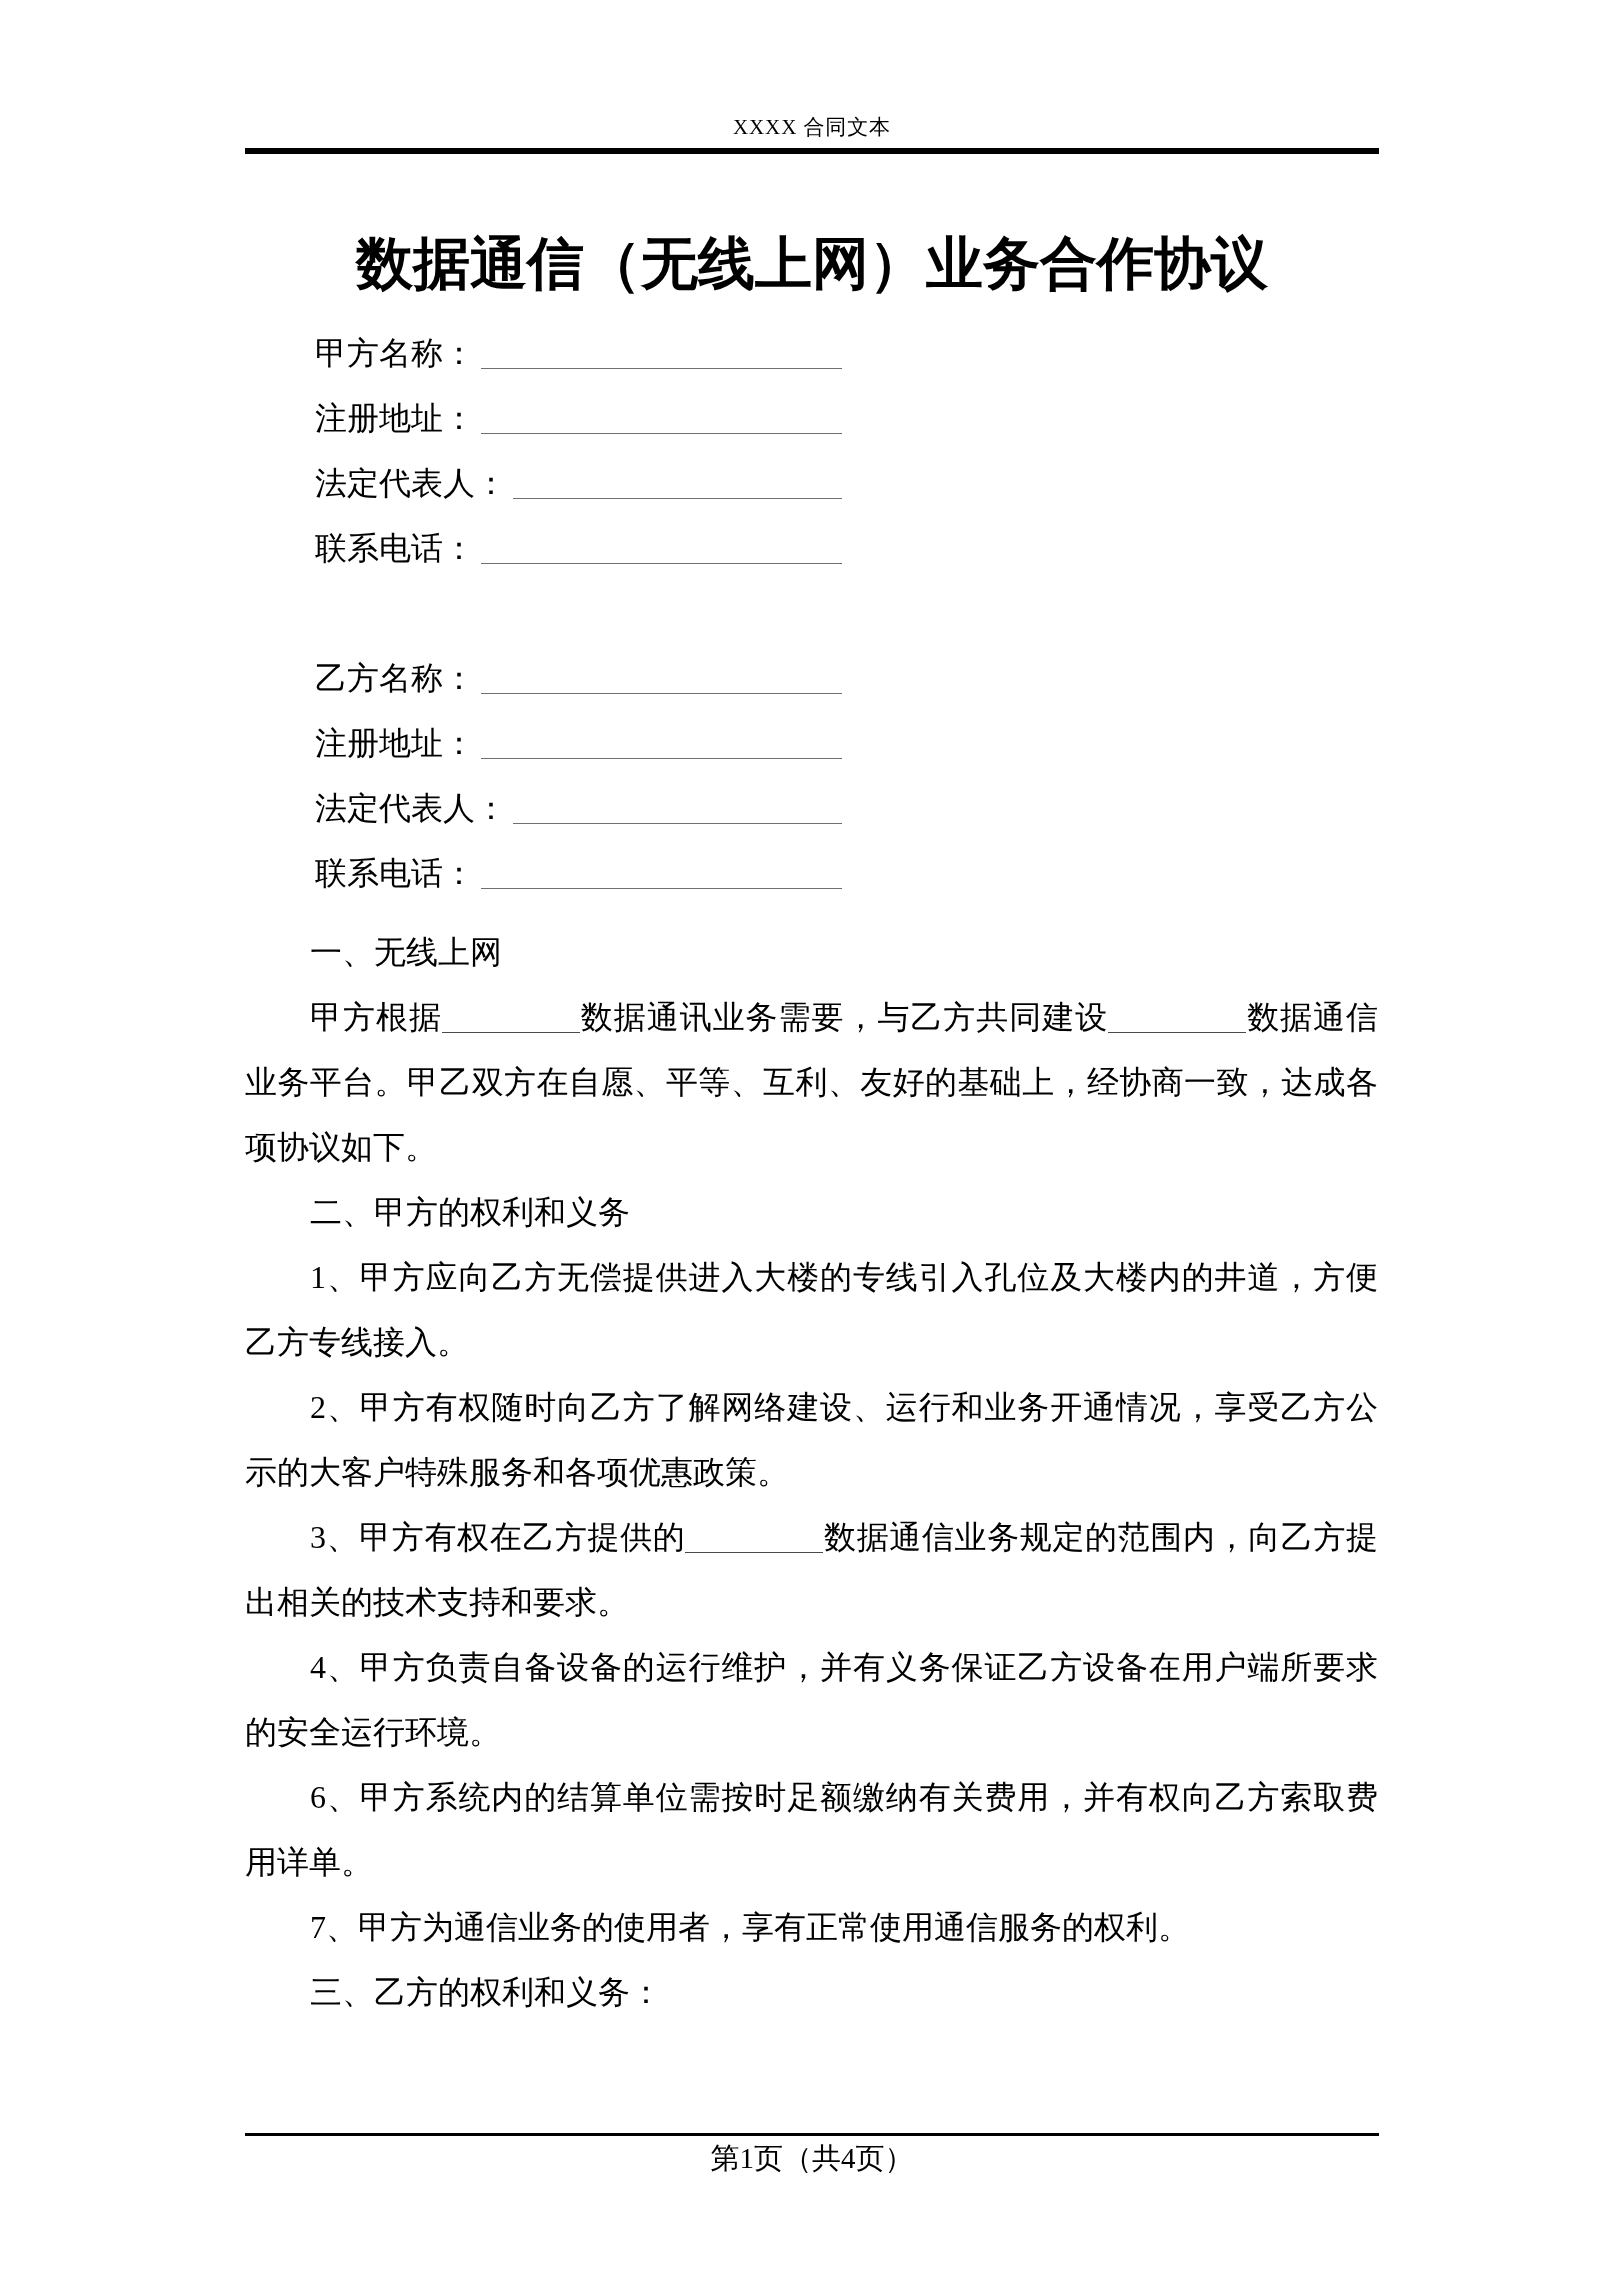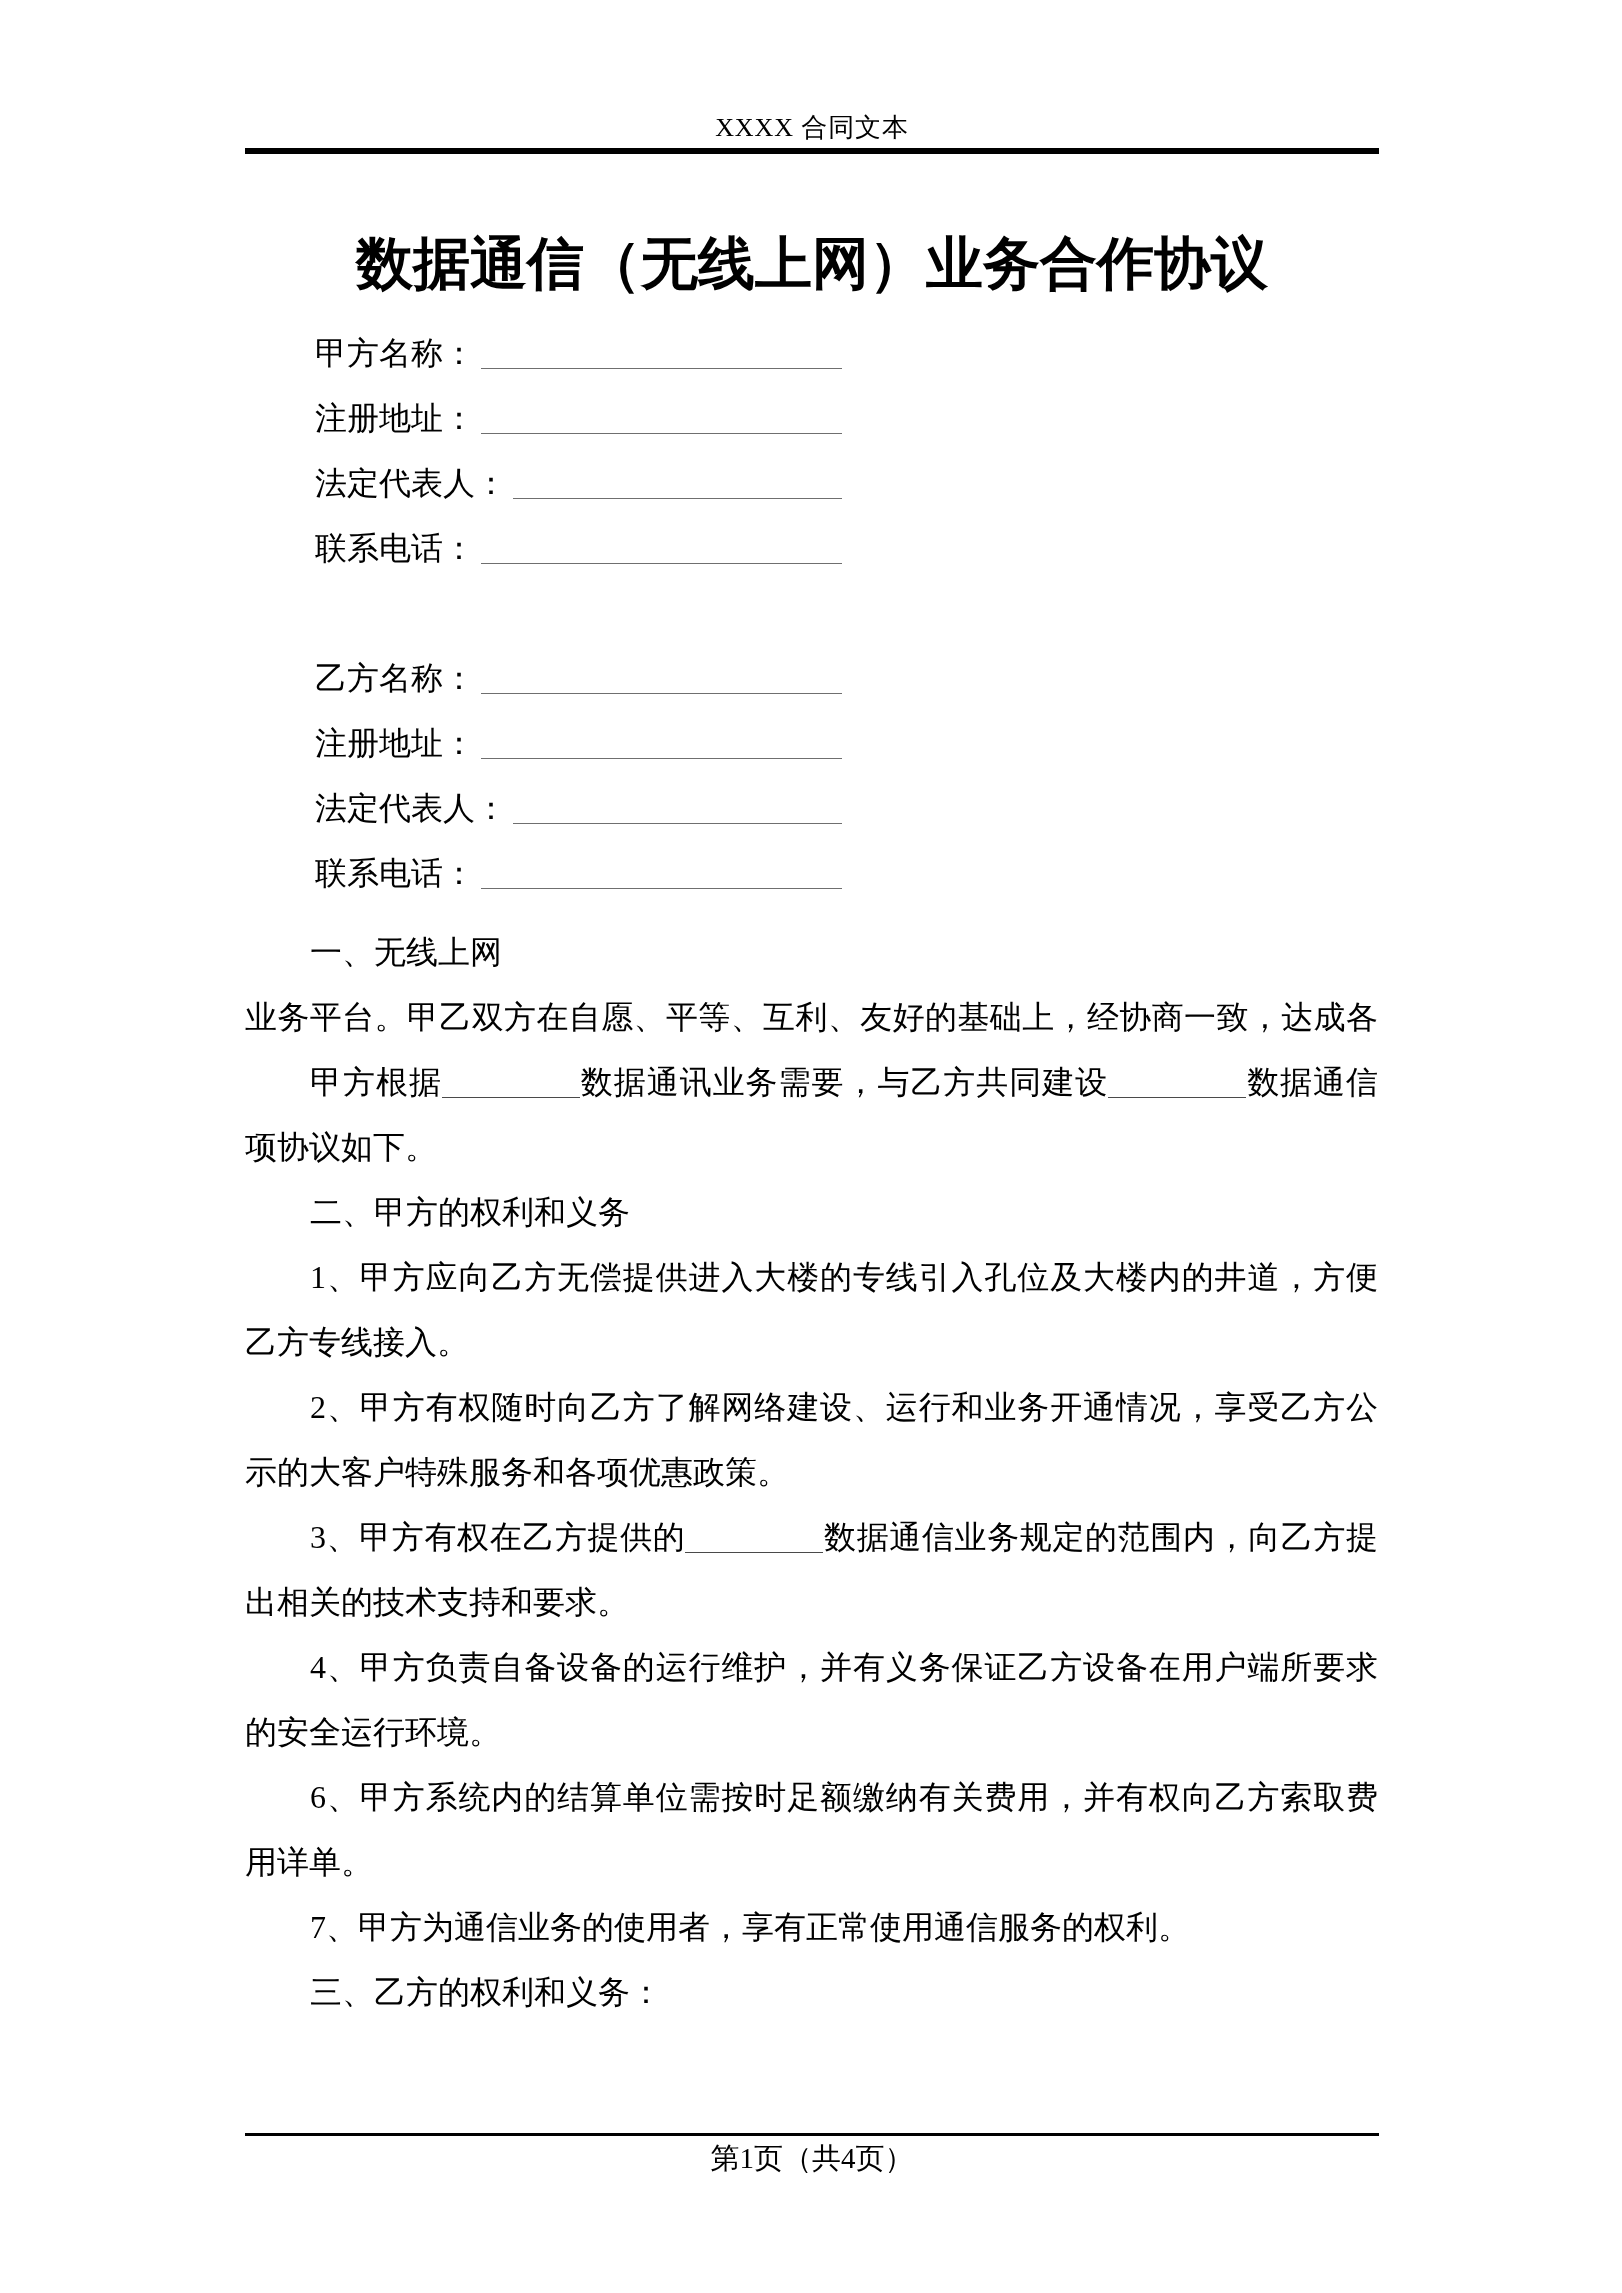--- a/index.html
+++ b/index.html
@@ -15,21 +15,21 @@
     color: #000000;
     font-family: "Liberation Serif", "DejaVu Serif", serif;
     overflow: hidden;
   }
 
   
   .hdr {
     position: absolute;
     left: 245px; top: 111px; width: 1134px;
     text-align: center;
-    font-size: 26px;
+    font-size: 21px;
     line-height: 33px;
     letter-spacing: 0.9px;
   }
   .hdr-rule {
     position: absolute;
     left: 245px; top: 148px; width: 1134px; height: 6.4px;
     background: #000000;
   }
 
   
@@ -152,22 +152,22 @@
         <span class="ful"></span>
       </div>
       <div class="frow">
         <span class="flbl">联系电话：</span>
         <span class="ful"></span>
       </div>
     </div>
 
   <div class="docbody" id="bodyLines">
       <div class="line ind"><span class="txt">一、无线上网</span></div>
+      <div class="line ind fill"><span class="txt">甲方根据</span><span class="blank"></span><span class="txt">数据通讯业务需要，与乙方共同建设</span><span class="blank"></span><span class="txt">数据通信</span></div>
       <div class="line fill"><span class="txt">业务平台。甲乙双方在自愿、平等、互利、友好的基础上，经协商一致，达成各</span></div>
-      <div class="line ind fill"><span class="txt">甲方根据</span><span class="blank"></span><span class="txt">数据通讯业务需要，与乙方共同建设</span><span class="blank"></span><span class="txt">数据通信</span></div>
       <div class="line"><span class="txt">项协议如下。</span></div>
       <div class="line ind"><span class="txt">二、甲方的权利和义务</span></div>
       <div class="line ind fill"><span class="txt">1、甲方应向乙方无偿提供进入大楼的专线引入孔位及大楼内的井道，方便</span></div>
       <div class="line"><span class="txt">乙方专线接入。</span></div>
       <div class="line ind fill"><span class="txt">2、甲方有权随时向乙方了解网络建设、运行和业务开通情况，享受乙方公</span></div>
       <div class="line"><span class="txt">示的大客户特殊服务和各项优惠政策。</span></div>
       <div class="line ind fill"><span class="txt">3、甲方有权在乙方提供的</span><span class="blank"></span><span class="txt">数据通信业务规定的范围内，向乙方提</span></div>
       <div class="line"><span class="txt">出相关的技术支持和要求。</span></div>
       <div class="line ind fill"><span class="txt">4、甲方负责自备设备的运行维护，并有义务保证乙方设备在用户端所要求</span></div>
       <div class="line"><span class="txt">的安全运行环境。</span></div>

